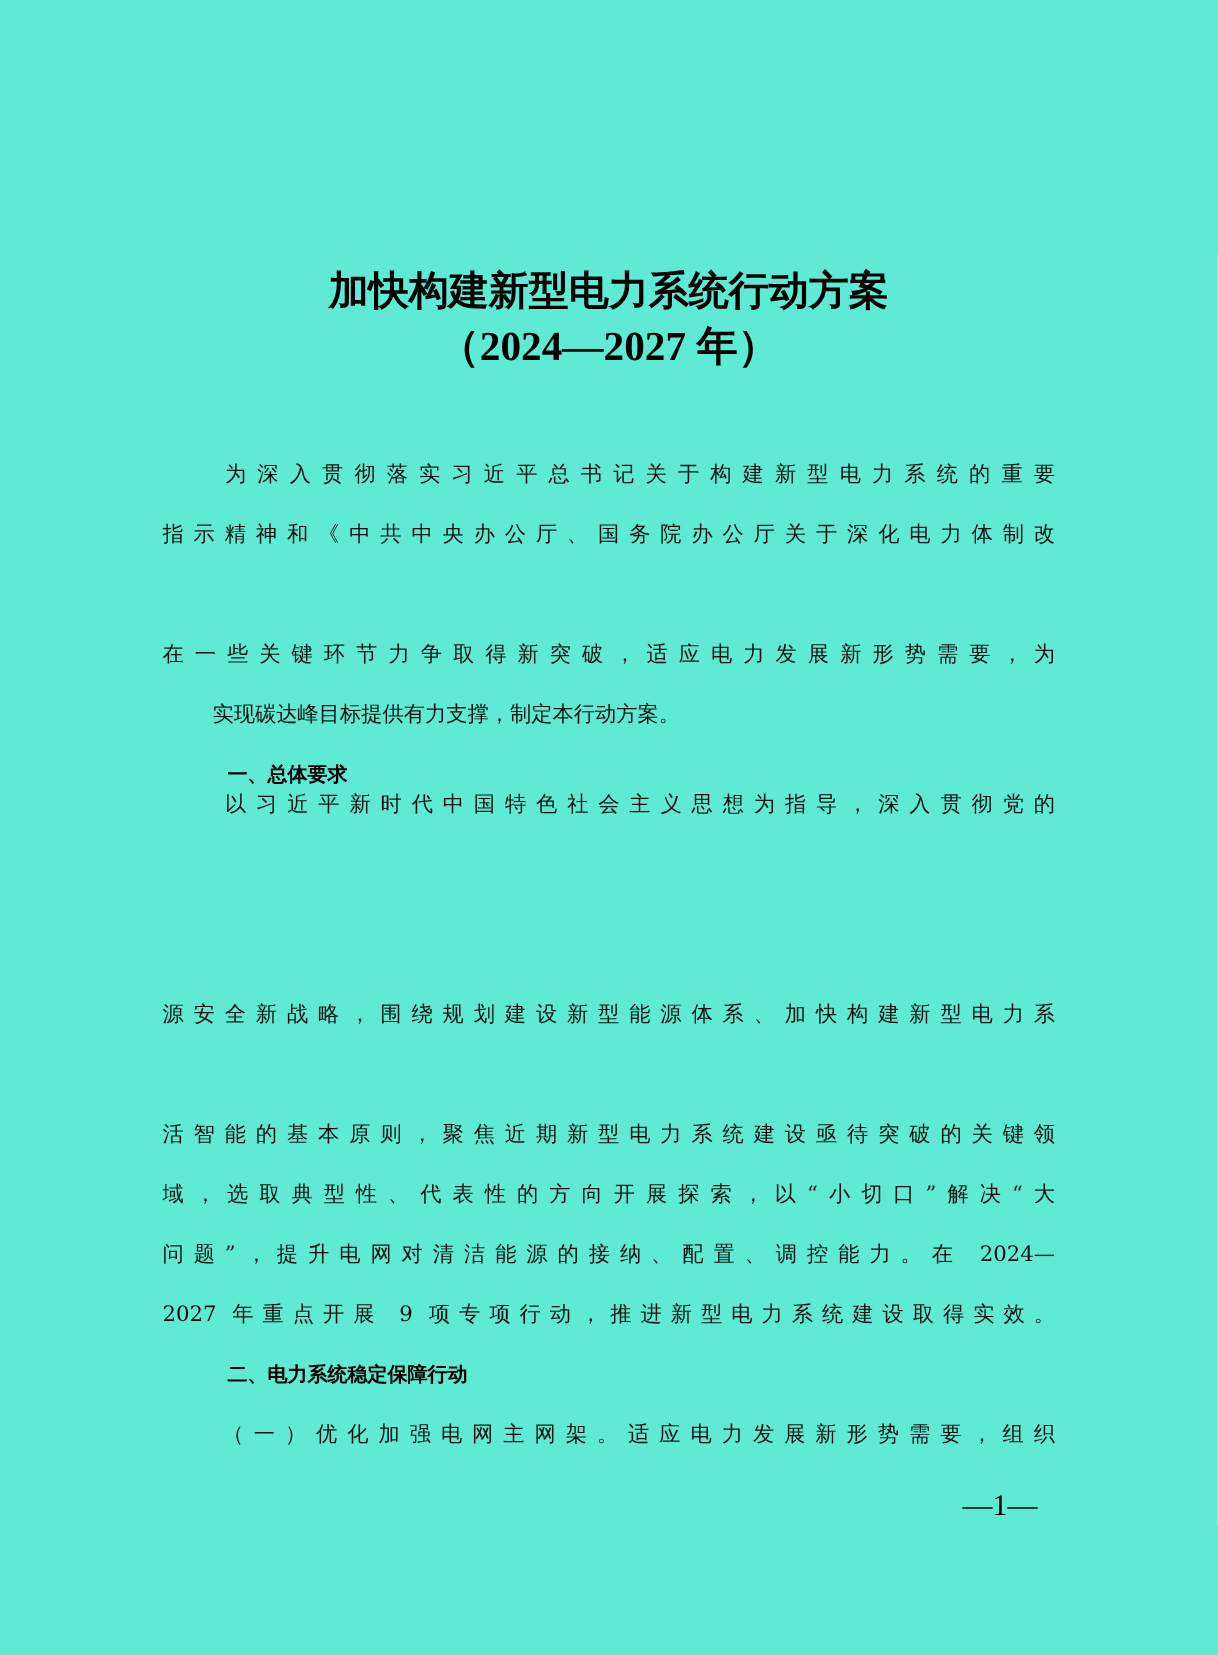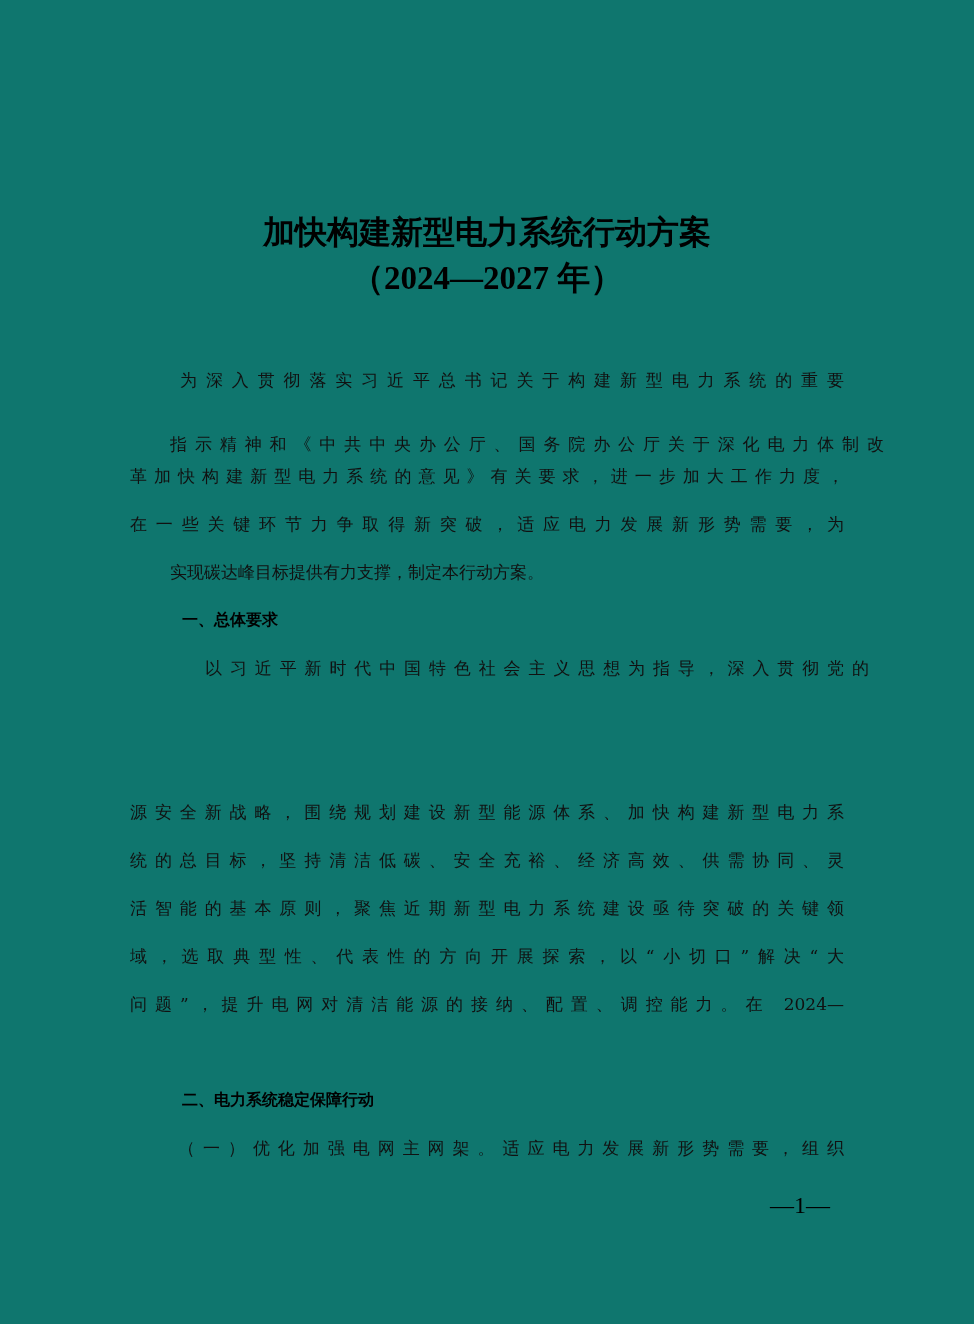--- a/index.html
+++ b/index.html
@@ -13,21 +13,21 @@
       position: relative;
       overflow: hidden;
       color: #111111;
       font-family: "DejaVu Serif", "Liberation Serif", serif;
     }
     .page {
       position: absolute;
       left: 0; top: 0;
       width: 974px;
       height: 1324px;
-      background: #0f766e;
+      background: #5eead4;
     }
     .title {
       position: absolute;
       left: 0;
       width: 974px;
       text-align: center;
       font-family: "DejaVu Serif", "Liberation Serif", serif;
       font-weight: bold;
       font-size: 32px;
       line-height: 40px;
@@ -90,33 +90,32 @@
   </style>
 </head>
 <body>
 
 <div class="page">
 
   <div class="title main">加快构建新型电力系统行动方案</div>
   <div class="title sub">（2024—2027 年）</div>
 
   <div class="line indent" style="top:356px;">为深入贯彻落实习近平总书记关于构建新型电力系统的重要</div>
-  <div class="line" style="top:420px;margin-left:40px;">指示精神和《中共中央办公厅、国务院办公厅关于深化电力体制改</div>
-  <div class="line" style="top:452px;">革加快构建新型电力系统的意见》有关要求，进一步加大工作力度，</div>
+  <div class="line" style="top:404px;">指示精神和《中共中央办公厅、国务院办公厅关于深化电力体制改</div>
   <div class="line" style="top:500px;">在一些关键环节力争取得新突破，适应电力发展新形势需要，为</div>
   <div class="line last" style="top:548px;">实现碳达峰目标提供有力支撑，制定本行动方案。</div>
 
   <div class="heading" style="top:596px;">一、总体要求</div>
 
-  <div class="line indent" style="top:644px;margin-left:25px;">以习近平新时代中国特色社会主义思想为指导，深入贯彻党的</div>
+  <div class="line indent" style="top:620px;">以习近平新时代中国特色社会主义思想为指导，深入贯彻党的</div>
   <div class="line" style="top:788px;">源安全新战略，围绕规划建设新型能源体系、加快构建新型电力系</div>
-  <div class="line" style="top:836px;">统的总目标，坚持清洁低碳、安全充裕、经济高效、供需协同、灵</div>
   <div class="line" style="top:884px;">活智能的基本原则，聚焦近期新型电力系统建设亟待突破的关键领</div>
   <div class="line" style="top:932px;">域，选取典型性、代表性的方向开展探索，以“小切口”解决“大</div>
   <div class="line" style="top:980px;">问题”，提升电网对清洁能源的接纳、配置、调控能力。在 2024—</div>
+  <div class="line" style="top:1028px;">2027 年重点开展 9 项专项行动，推进新型电力系统建设取得实效。</div>
 
   <div class="heading" style="top:1076px;">二、电力系统稳定保障行动</div>
 
   <div class="sub-item" style="top:1124px;">（一）优化加强电网主网架。适应电力发展新形势需要，组织</div>
 
   <div class="page-number">—1—</div>
 
 </div>
 
 </body></html>

